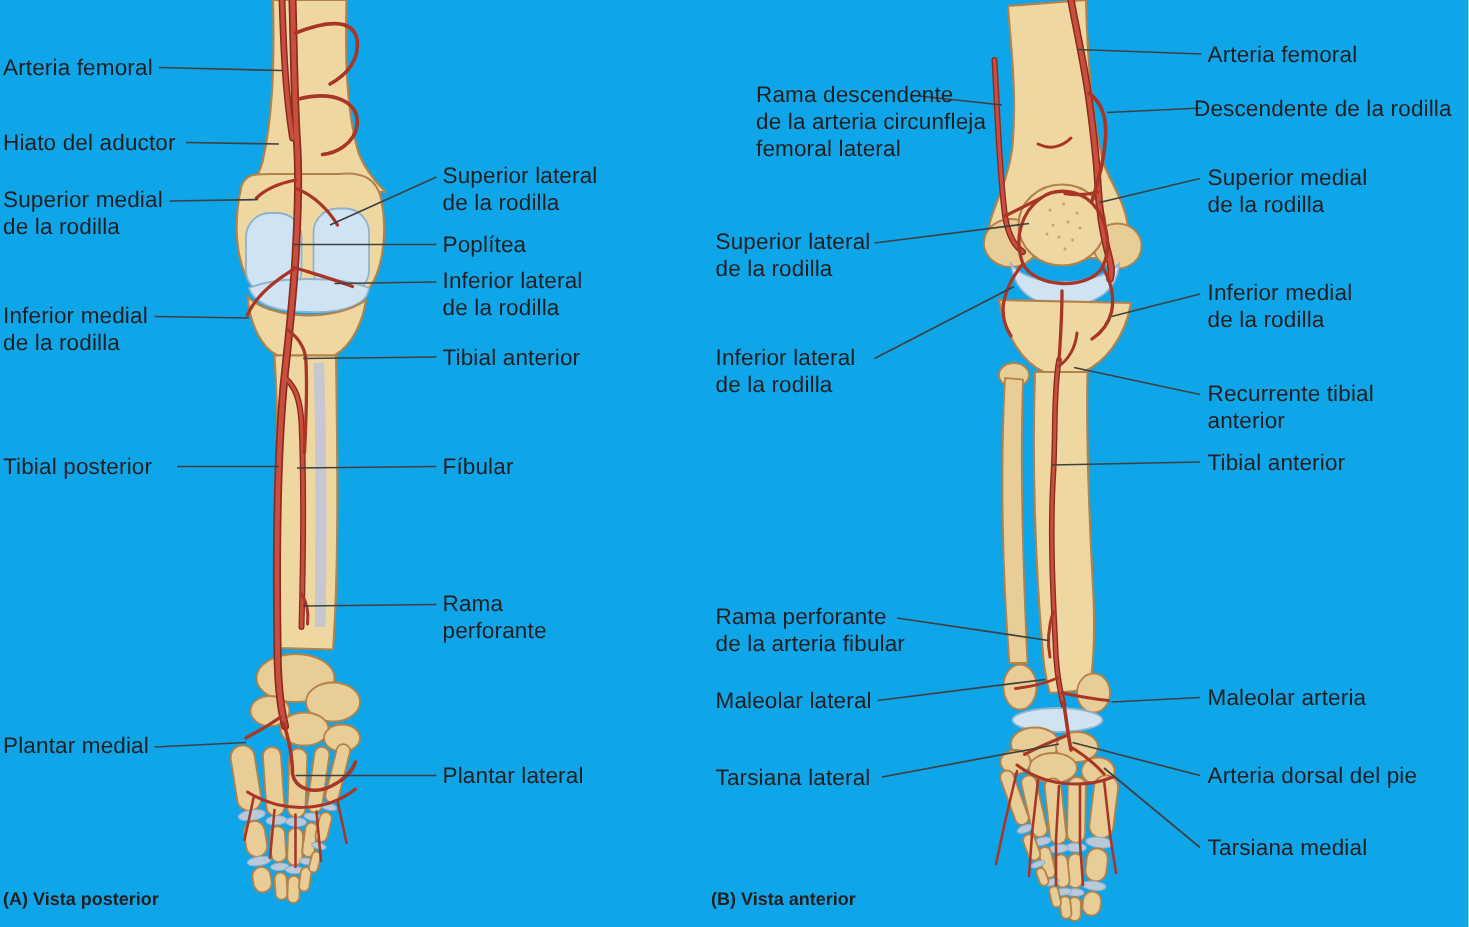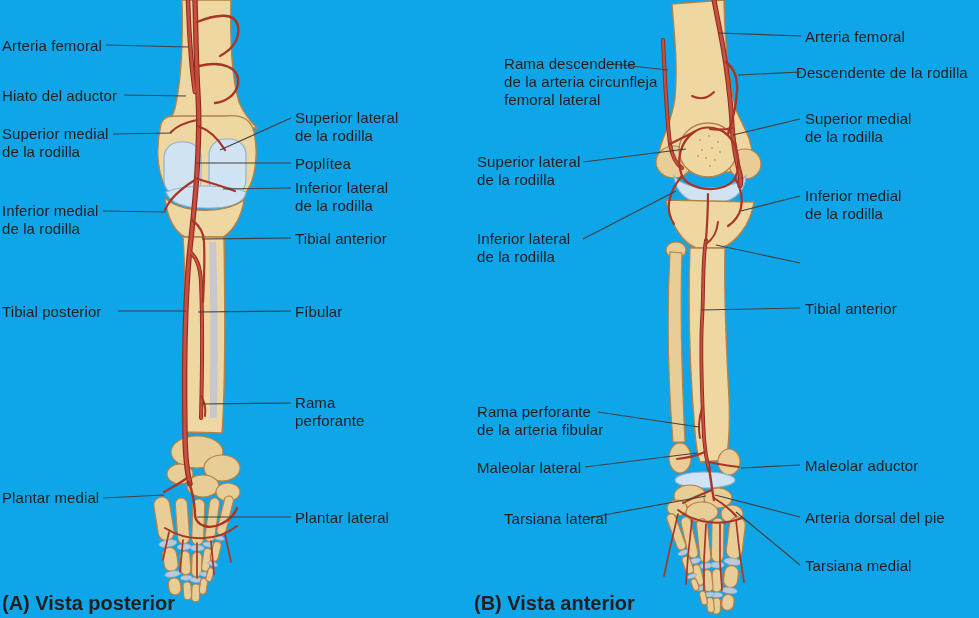--- a/index.html
+++ b/index.html
@@ -1,21 +1,21 @@
 <!DOCTYPE html>
 <html><head>
 <meta charset="utf-8">
 <style>
   html,body{margin:0;padding:0;background:#fff;}
   .canvas{position:relative;width:979px;height:618px;background:#0ea5e9;overflow:hidden;
           font-family:"Liberation Sans", sans-serif;color:#231f20;}
   .lbl{position:absolute;font-size:15px;line-height:18px;white-space:pre-line;
        color:#231f20;letter-spacing:.1px;}
   .lbl.bold{font-weight:normal;}
-  .caption{position:absolute;font-size:20px;font-weight:bold;color:#231f20;}
+  .caption{position:absolute;font-size:12px;font-weight:bold;color:#231f20;}
   svg{position:absolute;top:0;left:0;}
   
   .bone{fill:#efd7a2;stroke:#b3824a;stroke-width:1.4;}
   .bone2{fill:#e9cd96;stroke:#b3824a;stroke-width:1.2;}
   .cart{fill:#cfe3f2;stroke:#8fb2cd;stroke-width:1.2;}
   .band{fill:#b9c9da;stroke:#93aec6;stroke-width:.7;}
   .gray{fill:#c6c7cf;stroke:none;}
   .artO{fill:none;stroke:#8a2b20;stroke-linecap:round;stroke-linejoin:round;}
   .artC{fill:none;stroke:#c94e3e;stroke-linecap:round;stroke-linejoin:round;}
   .artS{fill:none;stroke:#a93527;stroke-linecap:round;stroke-linejoin:round;}
@@ -266,28 +266,30 @@
   <div class="lbl" style="left:504px;top:55px;">Rama descendente
 de la arteria circunfleja
 femoral lateral</div>
   <div class="lbl" style="left:477px;top:153px;">Superior lateral
 de la rodilla</div>
   <div class="lbl" style="left:477px;top:230px;">Inferior lateral
 de la rodilla</div>
   <div class="lbl" style="left:477px;top:403px;">Rama perforante
 de la arteria fibular</div>
   <div class="lbl" style="left:477px;top:459px;">Maleolar lateral</div>
-  <div class="lbl" style="left:504px;top:510px;">Tarsiana lateral</div>
+  <div class="lbl" style="left:477px;top:510px;">Tarsiana lateral</div>
 
   <div class="lbl" style="left:805px;top:28px;">Arteria femoral</div>
   <div class="lbl" style="left:796px;top:64px;text-align:right;">Descendente de la rodilla</div>
   <div class="lbl" style="left:805px;top:110px;">Superior medial
 de la rodilla</div>
   <div class="lbl" style="left:805px;top:187px;">Inferior medial
 de la rodilla</div>
+  <div class="lbl" style="left:805px;top:254px;">Recurrente tibial
+anterior</div>
   <div class="lbl bold" style="left:805px;top:300px;">Tibial anterior</div>
-  <div class="lbl" style="left:805px;top:457px;">Maleolar aductor</div>
+  <div class="lbl" style="left:805px;top:457px;">Maleolar arteria</div>
   <div class="lbl bold" style="left:805px;top:509px;">Arteria dorsal del pie</div>
   <div class="lbl" style="left:805px;top:557px;text-align:right;">Tarsiana medial</div>
 
   <div class="caption" style="left:474px;top:592px;">(B) Vista anterior</div>
 
 </div>
 
 </body></html>

